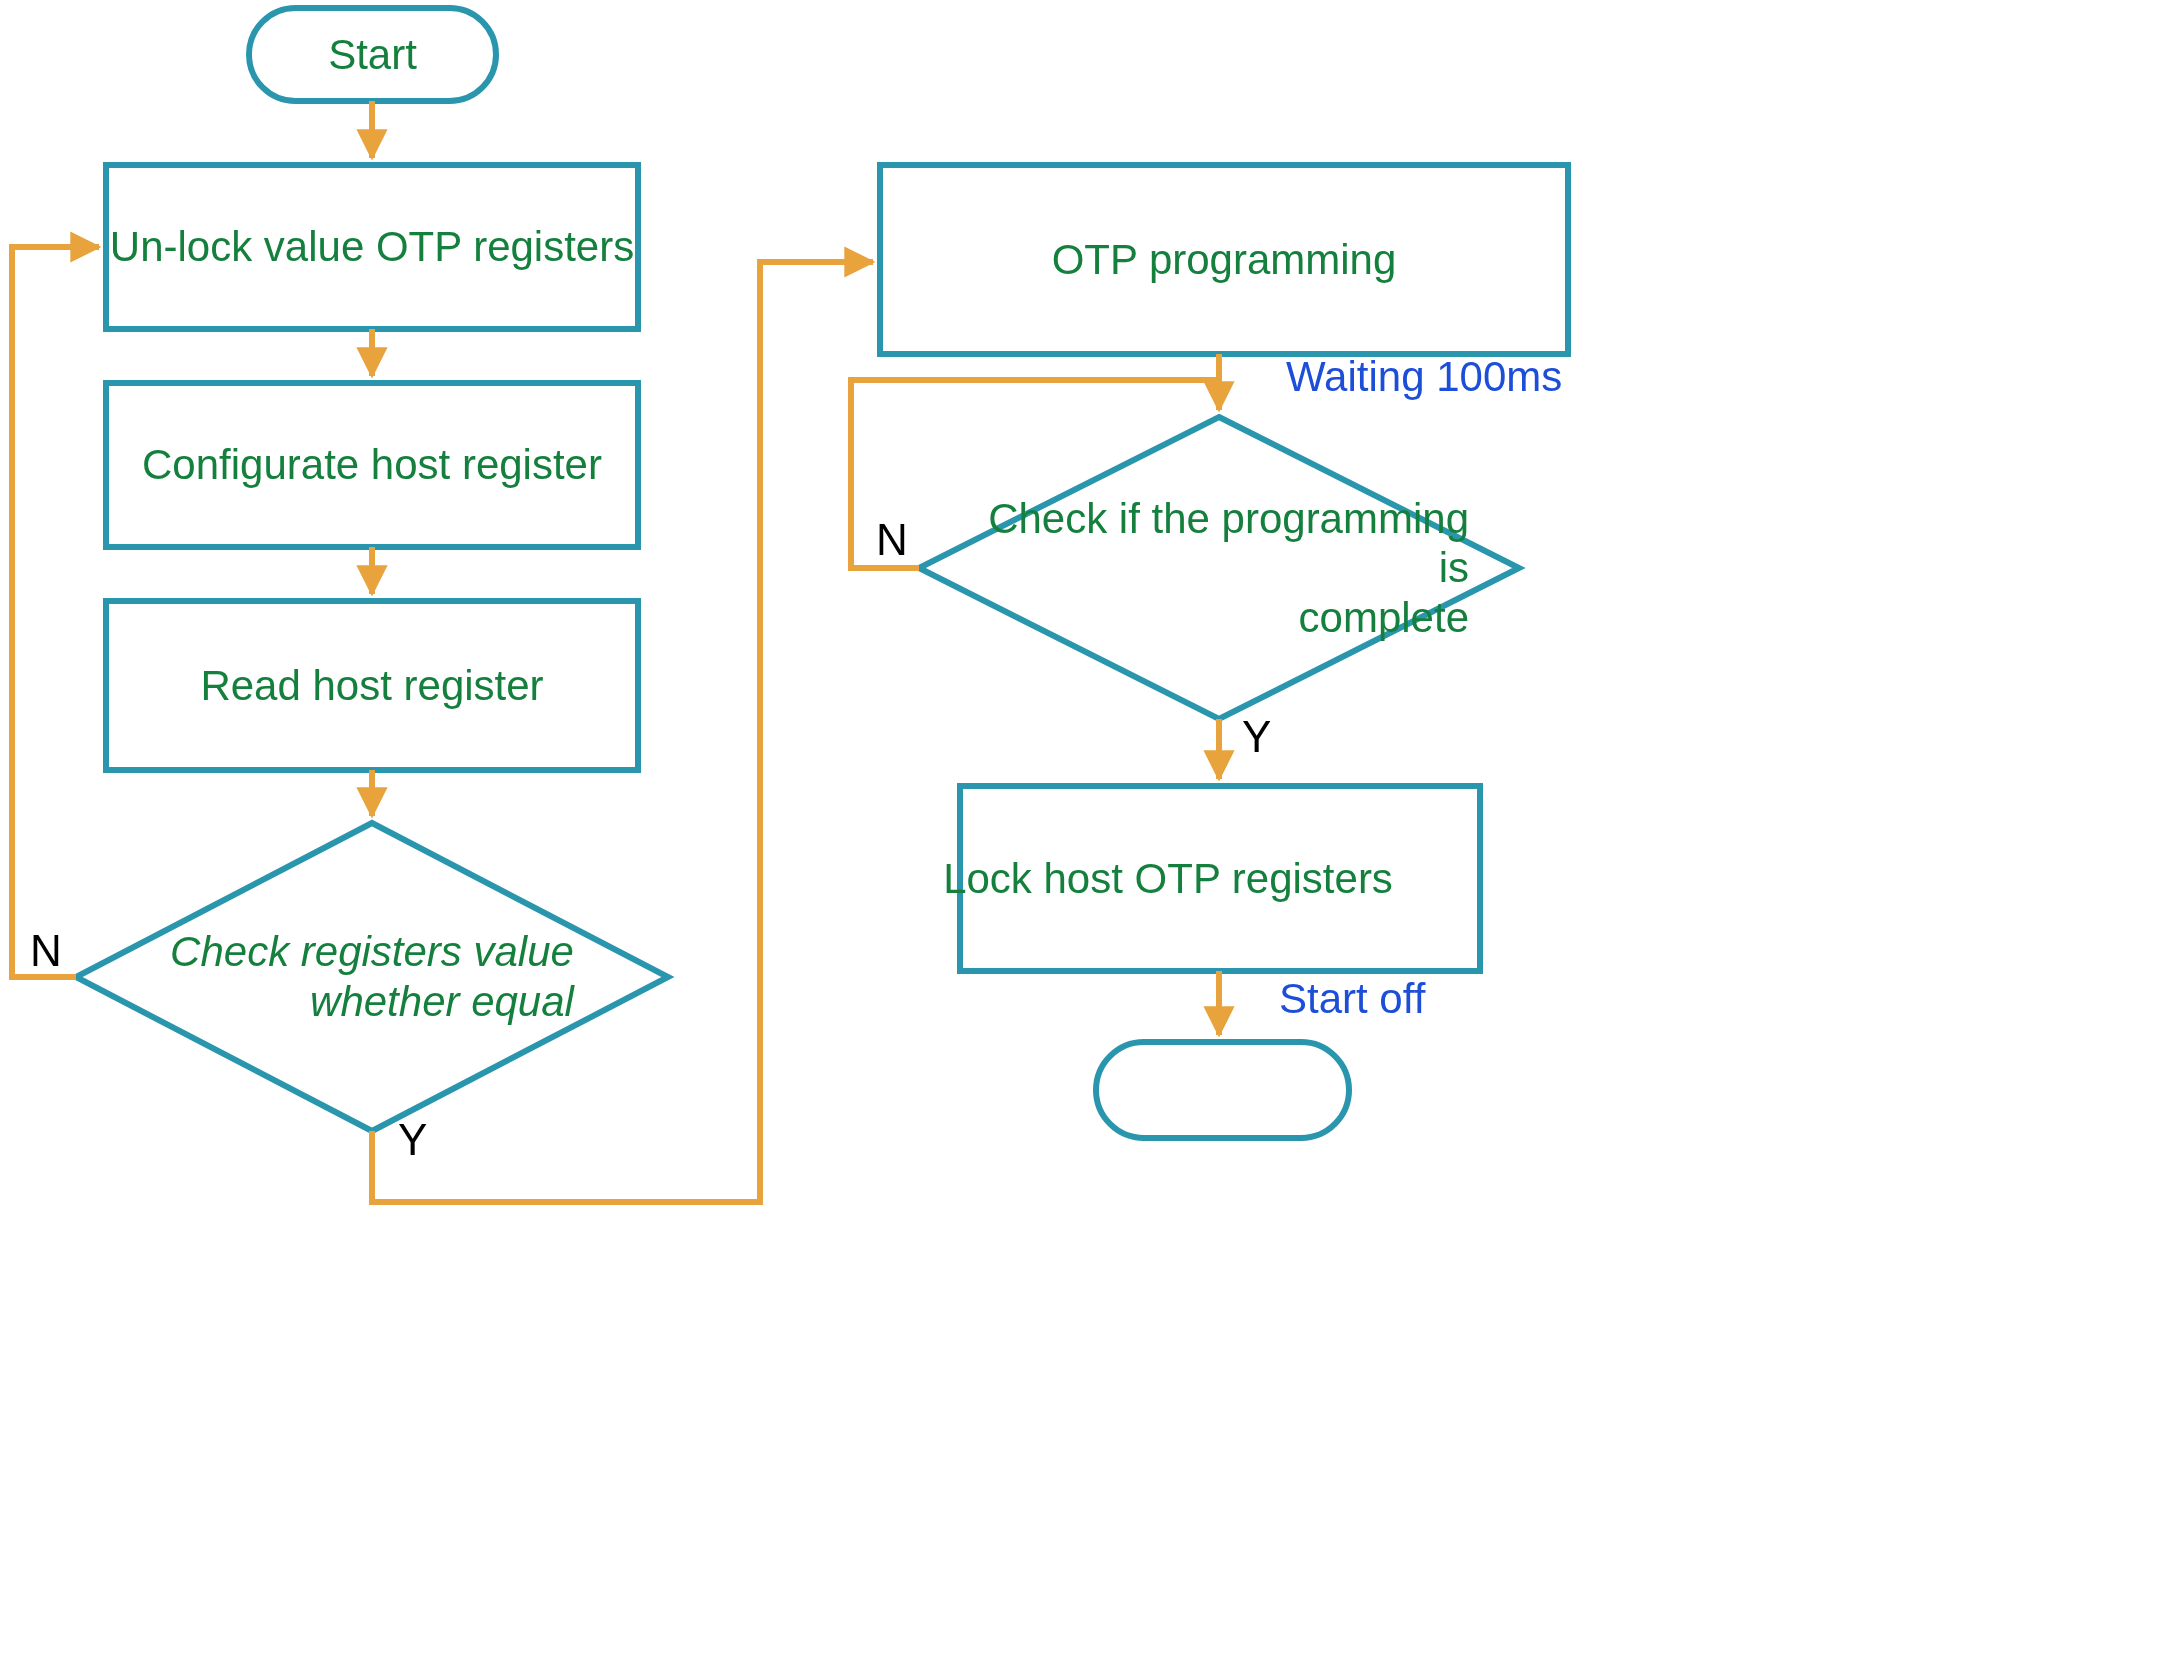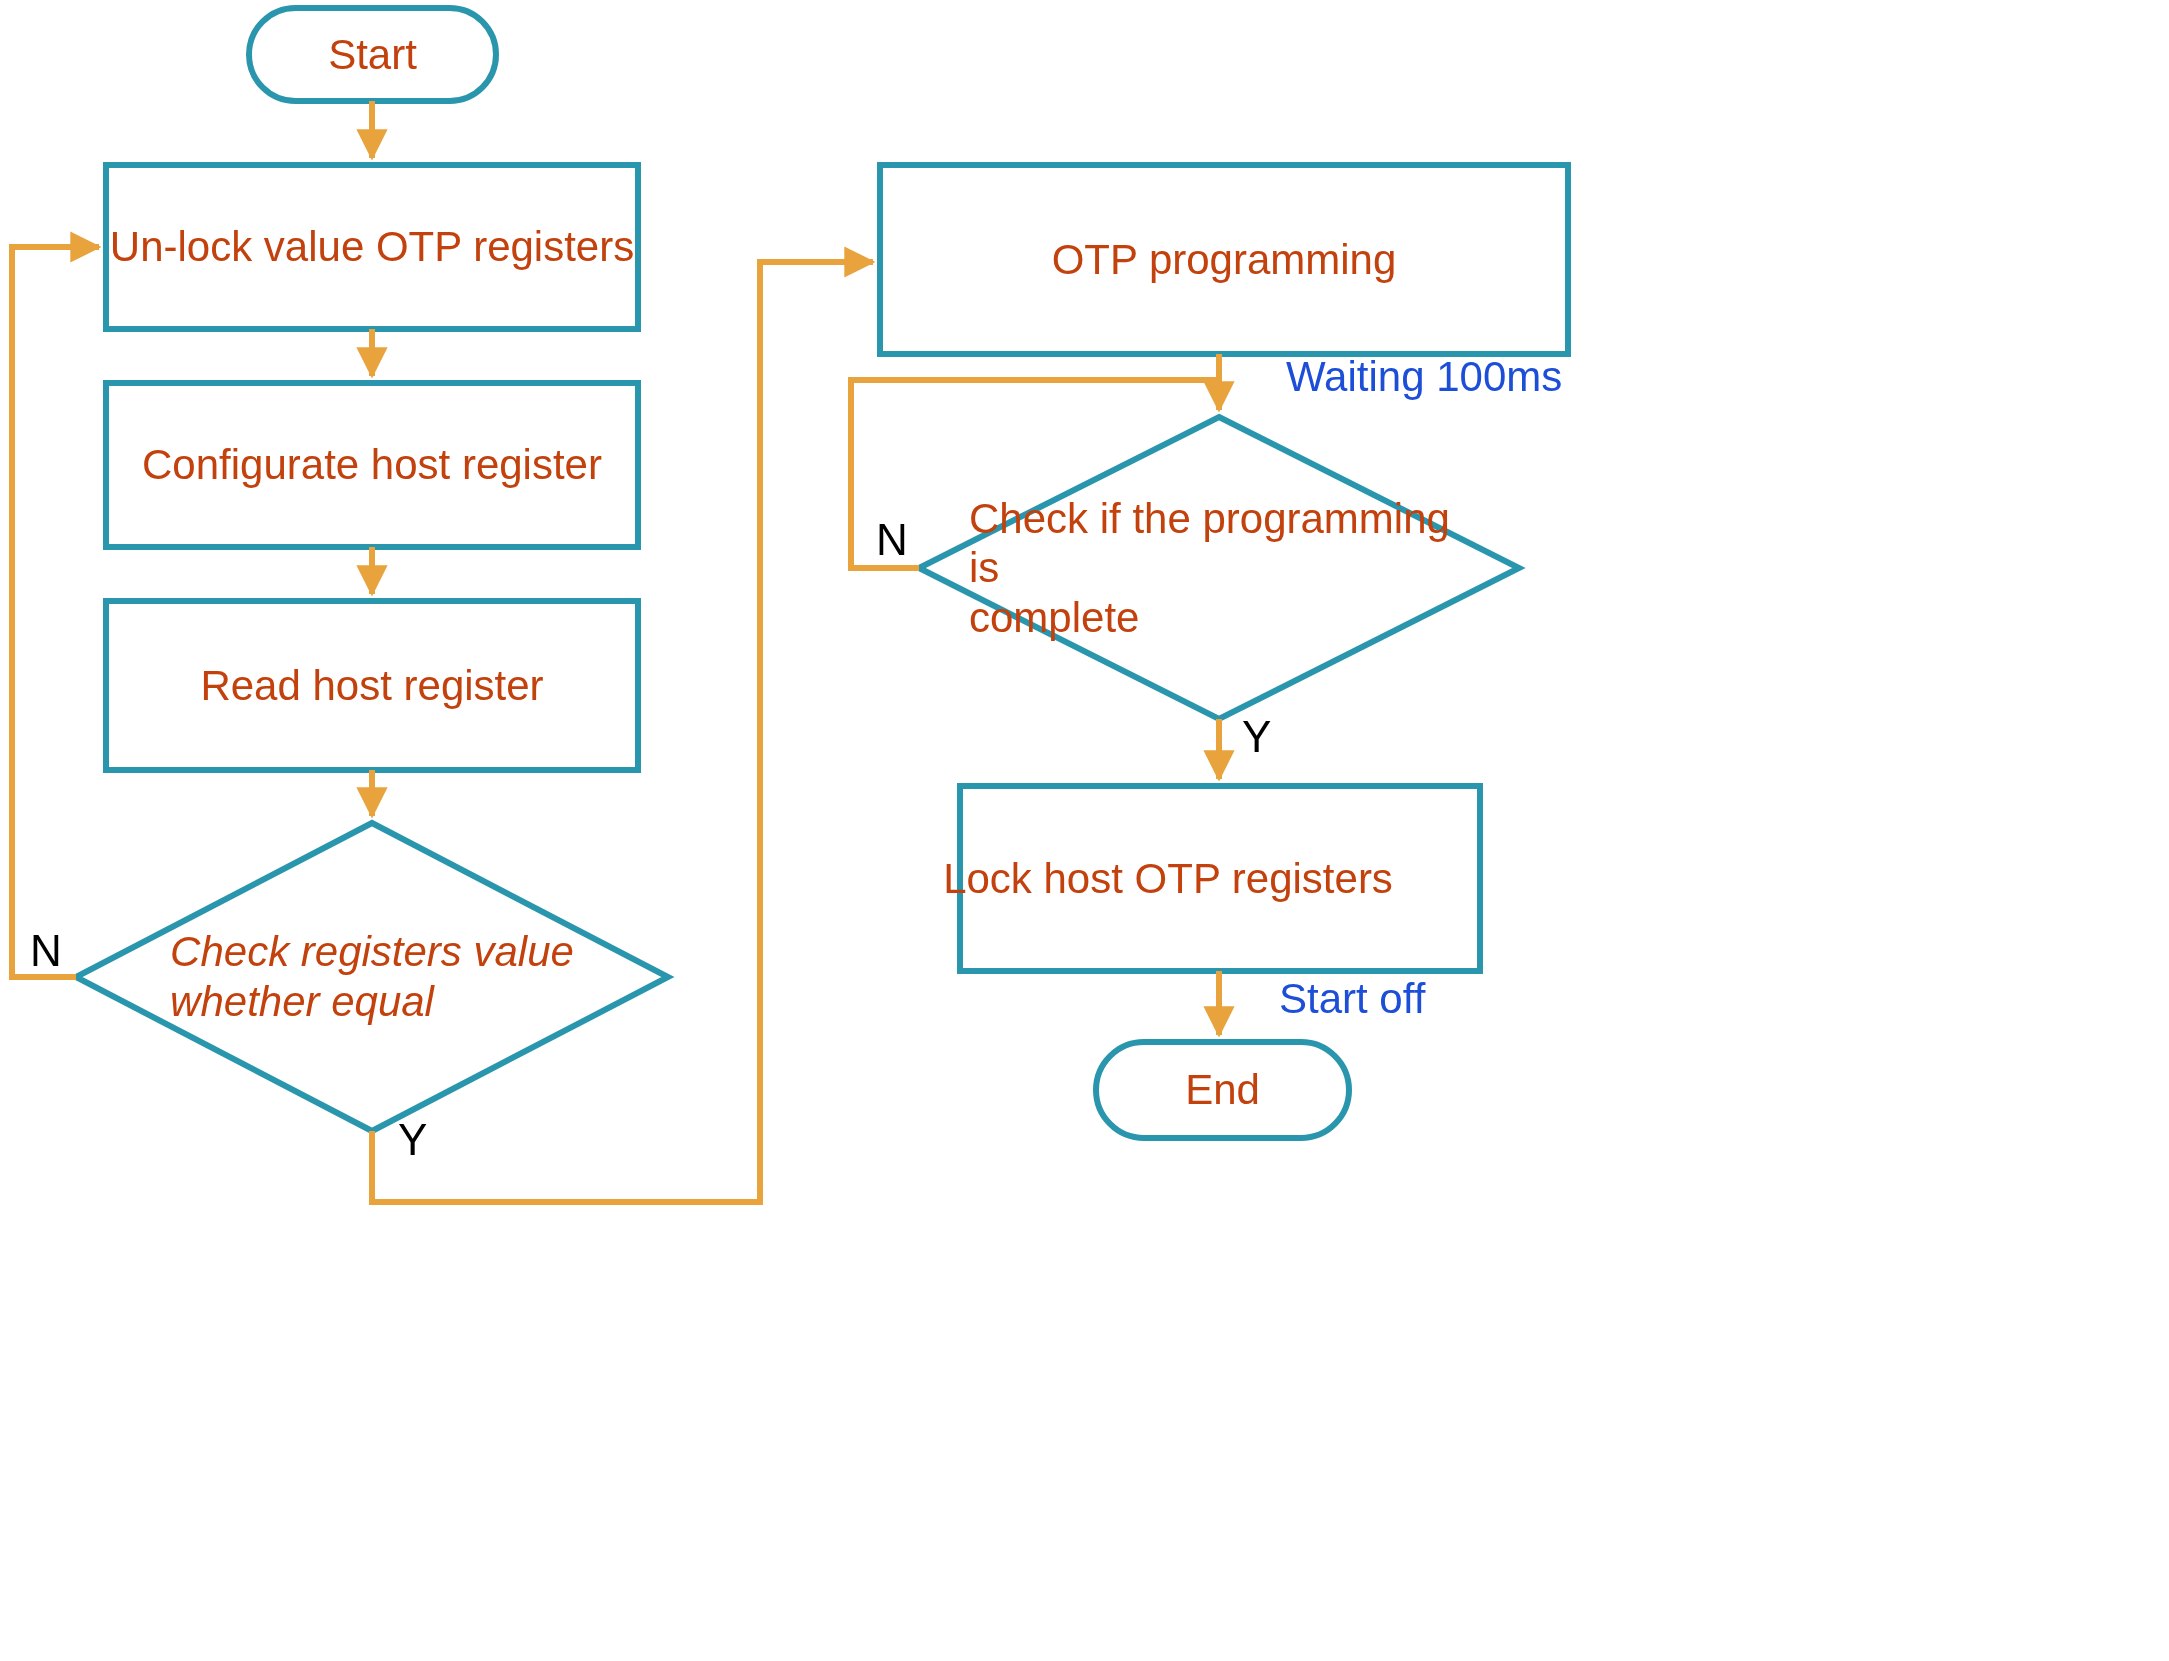--- a/index.html
+++ b/index.html
@@ -2,22 +2,22 @@
 <html><head>
 <meta charset="utf-8">
 <style>
   html,body{margin:0;padding:0;background:#ffffff;}
   body{font-family:"Liberation Sans", sans-serif;}
   #canvas{position:relative;width:2169px;height:1661px;background:#fff;overflow:hidden;}
   svg.layer{position:absolute;left:0;top:0;width:2169px;height:1661px;}
   .node-label{
     position:absolute;
     display:flex;align-items:center;justify-content:center;
-    text-align:left;
-    color:#c2410c;
+    text-align:right;
+    color:#15803d;
     font-family:"Liberation Sans", sans-serif;
     font-size:42px;
     line-height:1.18;
     pointer-events:none;
     white-space:pre-line;
   }
   .edge-label{
     position:absolute;
     color:#1d4ed8;
     font-family:"Liberation Sans", sans-serif;
@@ -101,21 +101,20 @@
   <div class="node-label" style="left:152px;top:898px;width:440px;height:158px;font-style:italic;">Check registers value
 whether equal</div>
 
   <div class="node-label" style="left:880px;top:165px;width:688px;height:189px;">OTP programming</div>
 
   <div class="node-label" style="left:969px;top:490px;width:500px;height:156px;">Check if the programming is
 complete</div>
 
   <div class="node-label" style="left:908px;top:786px;width:520px;height:185px;">Lock host OTP registers</div>
 
-  <div class="node-label" style="left:1096px;top:1042px;width:253px;height:96px;">End</div>
 
   <div class="edge-label" style="left:1286px;top:356px;">Waiting 100ms</div>
 
   <div class="edge-label" style="left:1279px;top:978px;">Start off</div>
 
   <div class="branch-label" style="left:30px;top:929px;">N</div>
 
   <div class="branch-label" style="left:398px;top:1118px;">Y</div>
 
   <div class="branch-label" style="left:876px;top:518px;">N</div>

